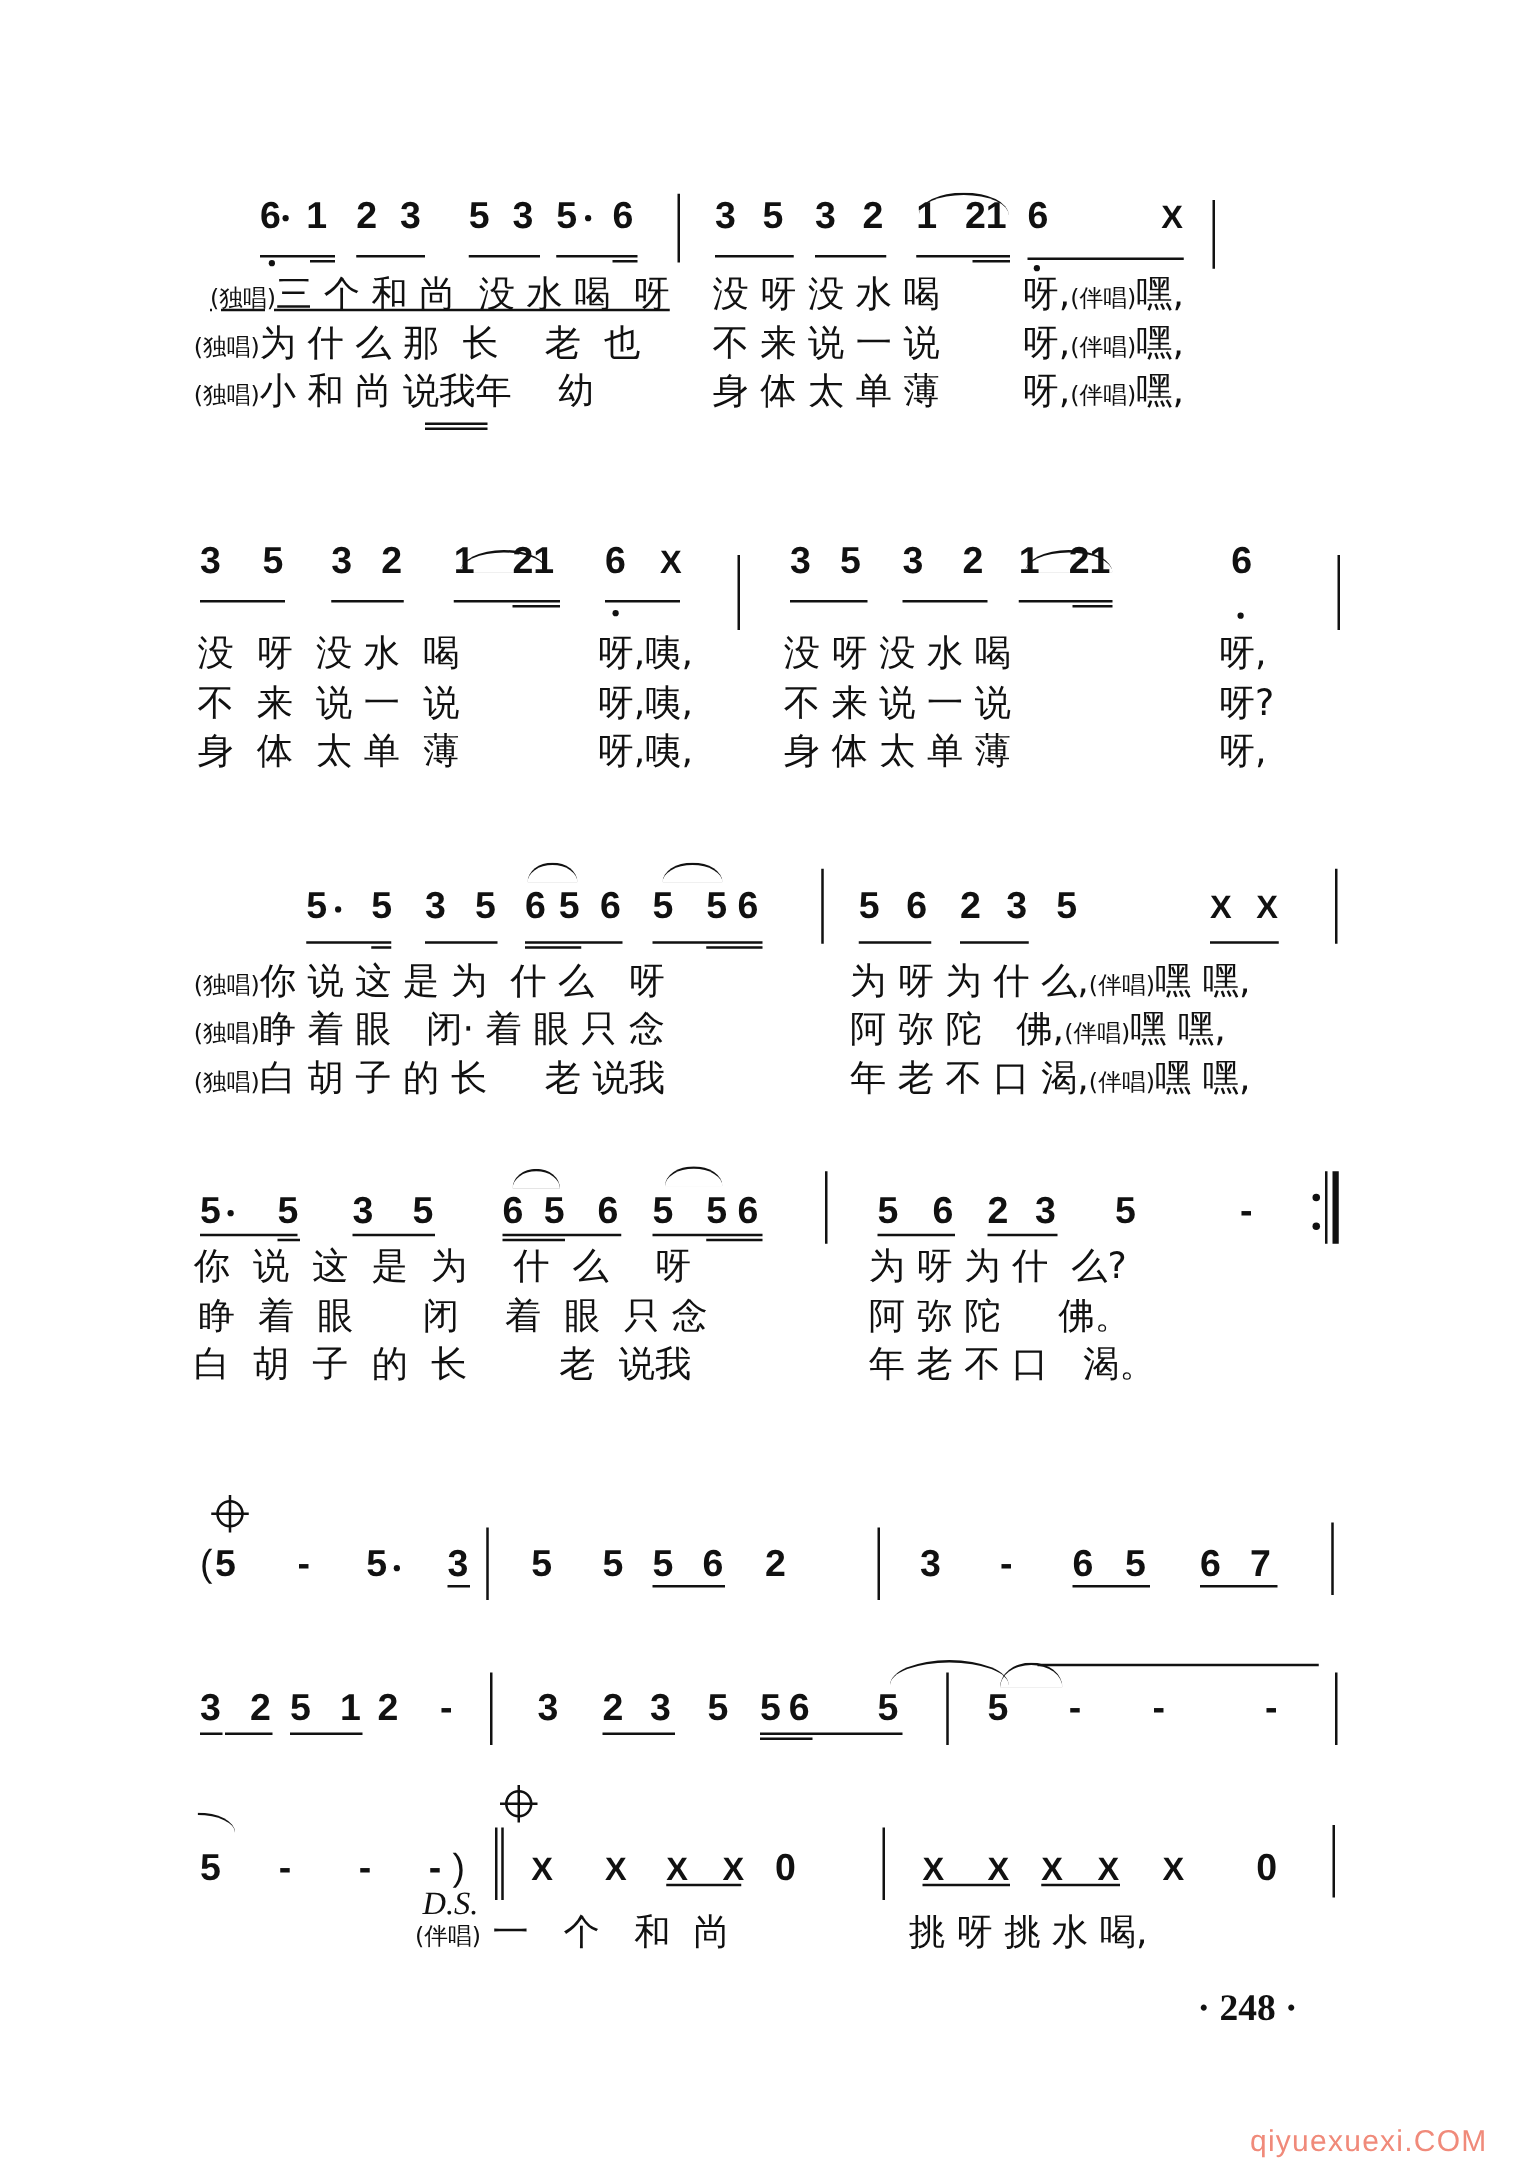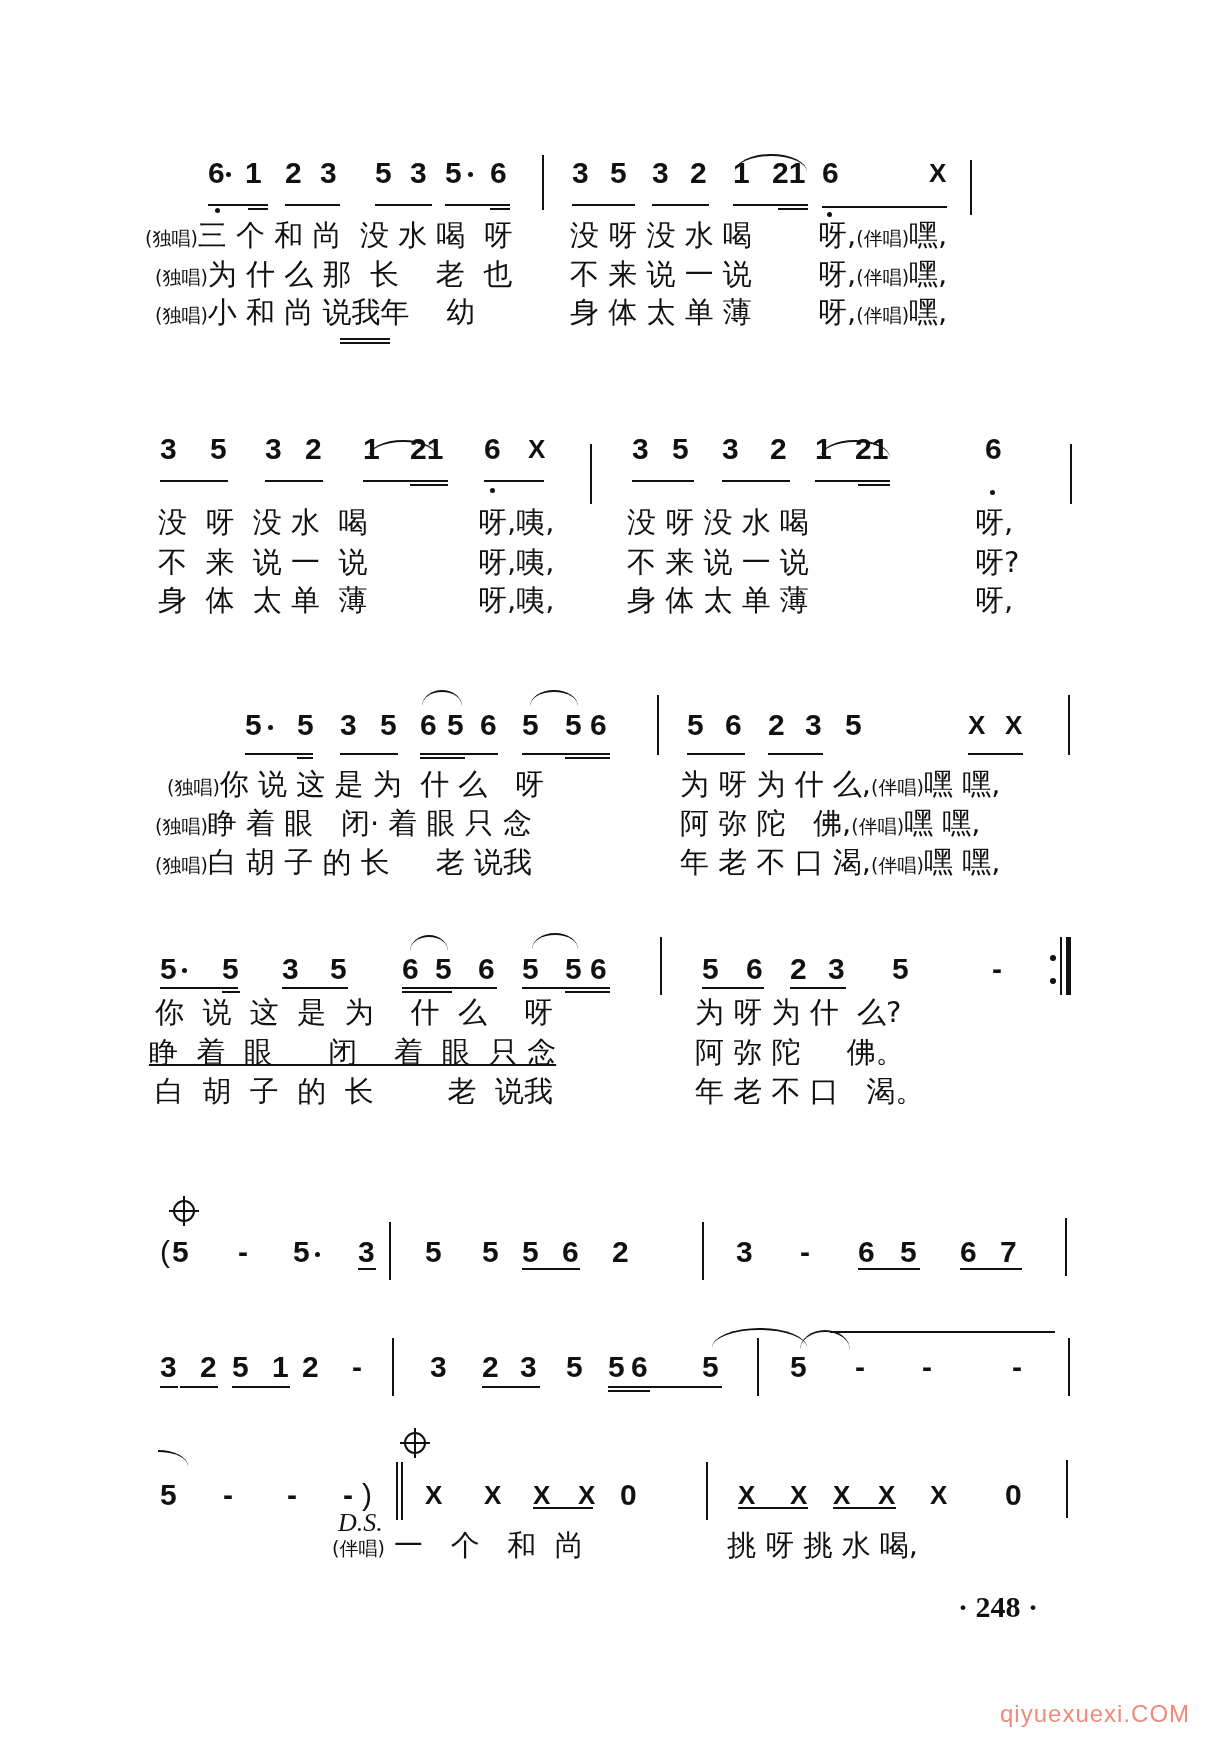--- a/index.html
+++ b/index.html
@@ -59,21 +59,21 @@
   <div class="slur" style="left:818px;top:155px;width:0;"></div>
   <div class="slur" style="left:735px;top:154px;width:72px;height:16px;"></div>
   <div class="ul" style="left:572px;top:204px;width:63px;"></div>
   <div class="ul" style="left:652px;top:204px;width:57px;"></div>
   <div class="ul" style="left:733px;top:204px;width:75px;"></div>
   <div class="ul" style="left:778px;top:208px;width:30px;"></div>
   <div class="ul" style="left:822px;top:206px;width:125px;"></div>
   <div class="dot" style="left:827px;top:212px;"></div>
   <div class="bar" style="left:970px;top:160px;height:55px;"></div>
 
-  <div class="lyric" style="left:145px;top:218px;"><span class="tag">(独唱)</span><span>三 个 和 尚  没 水 喝  呀</span></div>
+  <div class="lyric" style="left:168px;top:218px;text-decoration:underline;"><span class="tag">(独唱)</span><span>三 个 和 尚  没 水 喝  呀</span></div>
   <div class="lyric" style="left:570px;top:218px;"><span>没 呀 没 水 喝</span></div>
   <div class="lyric" style="left:818px;top:218px;"><span>呀,</span><span class="tag">(伴唱)</span><span>嘿,</span></div>
 
   <div class="lyric" style="left:155px;top:257px;"><span class="tag">(独唱)</span><span>为 什 么 那  长    老  也</span></div>
   <div class="lyric" style="left:570px;top:257px;"><span>不 来 说 一 说</span></div>
   <div class="lyric" style="left:818px;top:257px;"><span>呀,</span><span class="tag">(伴唱)</span><span>嘿,</span></div>
 
   <div class="lyric" style="left:155px;top:295px;"><span class="tag">(独唱)</span><span>小 和 尚 说我年    幼</span></div>
   <div class="ul" style="left:340px;top:338px;width:50px;"></div>
   <div class="ul" style="left:340px;top:342px;width:50px;"></div>
@@ -158,21 +158,21 @@
   <span class="note" style="left:768px;top:708px;">2</span>
   <span class="note" style="left:805px;top:708px;">3</span>
   <span class="note" style="left:845px;top:708px;">5</span>
   <span class="note" style="left:968px;top:708px;font-size:26px;">X</span>
   <span class="note" style="left:1005px;top:708px;font-size:26px;">X</span>
   <div class="ul" style="left:687px;top:753px;width:58px;"></div>
   <div class="ul" style="left:768px;top:753px;width:55px;"></div>
   <div class="ul" style="left:968px;top:753px;width:55px;"></div>
   <div class="bar" style="left:1068px;top:695px;height:60px;"></div>
 
-  <div class="lyric" style="left:167px;top:767px;"><span class="tag">(独唱)</span><span>你 说 这 是 为  什 么   呀</span></div>
+  <div class="lyric" style="left:155px;top:767px;"><span class="tag">(独唱)</span><span>你 说 这 是 为  什 么   呀</span></div>
   <div class="lyric" style="left:680px;top:767px;"><span>为 呀 为 什 么,</span><span class="tag">(伴唱)</span><span>嘿 嘿,</span></div>
 
   <div class="lyric" style="left:155px;top:806px;"><span class="tag">(独唱)</span><span>睁 着 眼   闭· 着 眼 只 念</span></div>
   <div class="lyric" style="left:680px;top:806px;"><span>阿 弥 陀   佛,</span><span class="tag">(伴唱)</span><span>嘿 嘿,</span></div>
 
   <div class="lyric" style="left:155px;top:845px;"><span class="tag">(独唱)</span><span>白 胡 子 的 长     老 说我</span></div>
   <div class="lyric" style="left:680px;top:845px;"><span>年 老 不 口 渴,</span><span class="tag">(伴唱)</span><span>嘿 嘿,</span></div>
 </div>
 
 <div class="sys">
@@ -206,21 +206,21 @@
   <span class="note" style="left:992px;top:952px;">-</span>
   <div class="ul" style="left:702px;top:987px;width:62px;"></div>
   <div class="ul" style="left:790px;top:987px;width:56px;"></div>
   <div class="repeat-dot" style="left:1050px;top:955px;"></div>
   <div class="repeat-dot" style="left:1050px;top:978px;"></div>
   <div class="bar" style="left:1060px;top:937px;height:58px;"></div>
   <div class="bar thick" style="left:1066px;top:937px;height:58px;"></div>
 
   <div class="lyric" style="left:155px;top:995px;">你  说  这  是  为    什  么    呀</div>
   <div class="lyric" style="left:695px;top:995px;">为 呀 为 什  么?</div>
-  <div class="lyric" style="left:149px;top:1035px;text-decoration:underline;">睁  着  眼      闭    着  眼  只 念</div>
+  <div class="lyric" style="left:159px;top:1035px;">睁  着  眼      闭    着  眼  只 念</div>
   <div class="lyric" style="left:695px;top:1035px;">阿 弥 陀     佛。</div>
   <div class="lyric" style="left:155px;top:1074px;">白  胡  子  的  长        老  说我</div>
   <div class="lyric" style="left:695px;top:1074px;">年 老 不 口   渴。</div>
 </div>
 
 <div class="sys">
   <div class="segno" style="left:173px;top:1200px;"></div>
   <span class="note" style="left:160px;top:1235px;font-weight:normal;">(</span>
   <span class="note" style="left:172px;top:1235px;">5</span>
   <span class="note" style="left:238px;top:1235px;">-</span>

